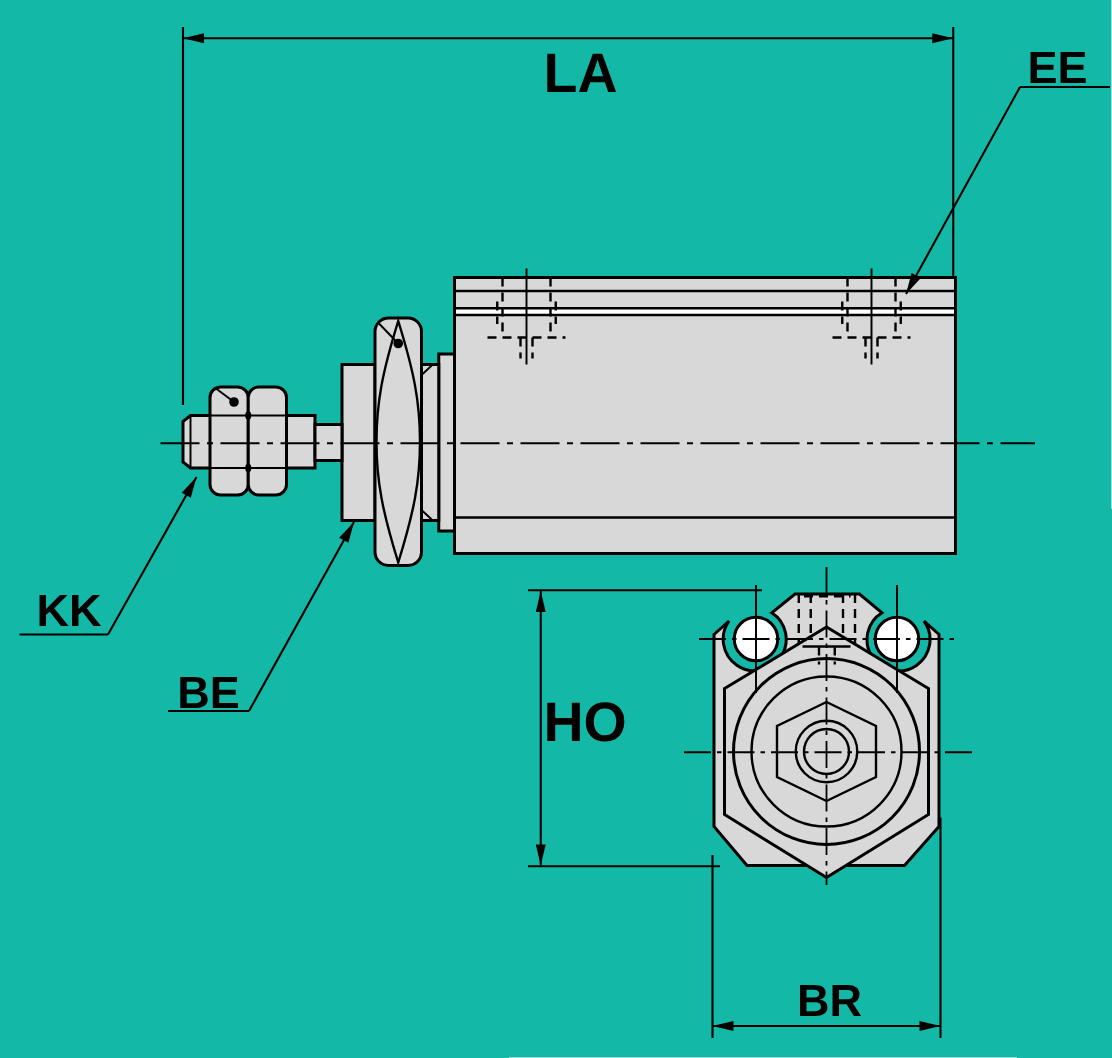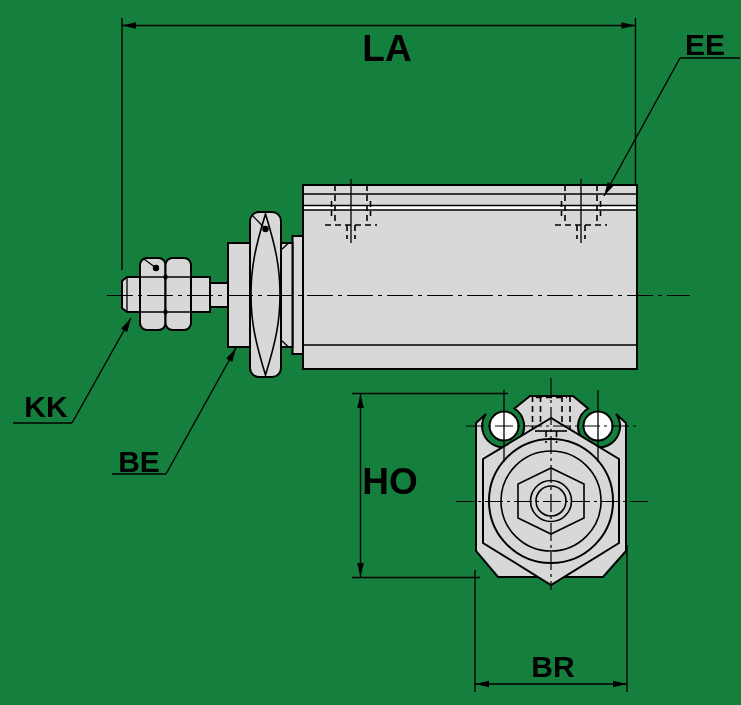--- a/index.html
+++ b/index.html
@@ -1,16 +1,16 @@
 <!DOCTYPE html>
 <html><head>
 <meta charset="utf-8">
 <style>
   html,body{margin:0;padding:0;background:#ffffff;}
-  .stage{width:741px;height:705px;position:relative;background:#15803d;}
+  .stage{width:741px;height:705px;position:relative;background:#14b8a6;}
   svg{display:block;}
   .olf{stroke:#000;stroke-width:2;stroke-linejoin:miter;}
   .ol{stroke:#000;stroke-width:2;fill:none;}
   .ol15{stroke:#000;stroke-width:1.6;fill:none;}
   .thin{stroke:#000;stroke-width:1.3;fill:none;}
   .dash{stroke:#000;stroke-width:1.6;fill:none;stroke-dasharray:6 4;}
   .cl{stroke:#000;stroke-width:1.2;fill:none;stroke-dasharray:26 5 4 5;}
   .cl2{stroke:#000;stroke-width:1.2;fill:none;stroke-dasharray:18 4 3 4;}
   .dim{stroke:#000;stroke-width:1.4;fill:none;}
   .arr{fill:#000;stroke:none;}

